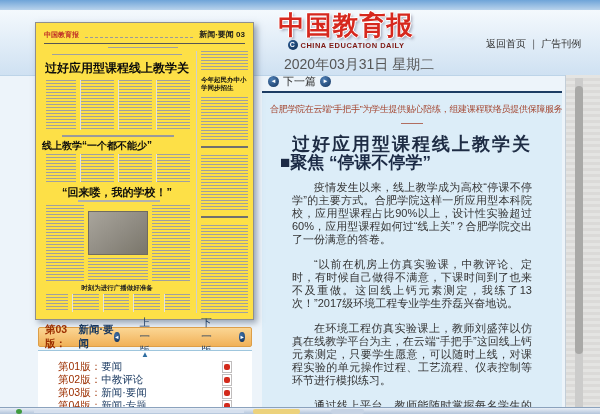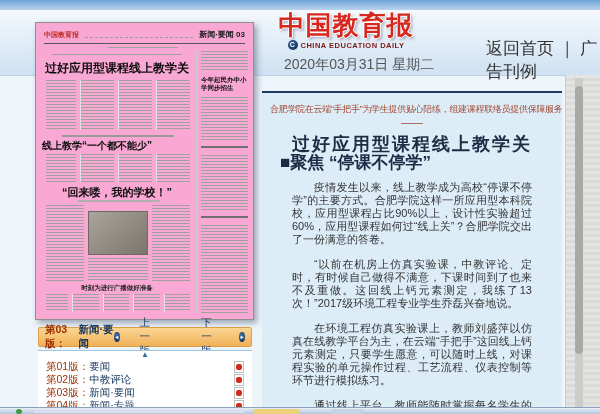--- a/index.html
+++ b/index.html
@@ -7,21 +7,21 @@
   #screen{position:relative;width:600px;height:414px;background:#edf4fa;overflow:hidden;}
 
   
   .top-strip{position:absolute;left:0;top:0;width:600px;height:10px;background:linear-gradient(#6fa4d8,#b9d3ec);}
   .header-band{position:absolute;left:0;top:10px;width:600px;height:65px;background:linear-gradient(#f4f9fd,#cfe1f2);border-bottom:1px solid #bdd4e8;}
   .logo{position:absolute;left:276px;top:11px;width:140px;text-align:center;}
   .logo-cn{font-family:"DejaVu Serif","Liberation Serif",serif;font-size:26px;line-height:28px;font-weight:bold;color:#d6281e;letter-spacing:1px;
     text-shadow:-1px 0 #fff,1px 0 #fff,0 -1px #fff,0 1px #fff,2px 2px 3px rgba(60,60,90,.45);}
   .logo-en{margin-top:1px;display:flex;align-items:center;justify-content:center;gap:3px;font-size:7.5px;font-weight:bold;color:#7e1812;letter-spacing:.5px;}
   .globe-icon{width:10px;height:10px;border-radius:50%;background:radial-gradient(circle at 35% 30%,#2e5e96,#0e2c52);color:#fff;font-size:7px;line-height:10px;text-align:center;display:inline-block;}
-  .header-links{position:absolute;left:486px;top:37px;font-size:17px;color:#333;}
+  .header-links{position:absolute;left:486px;top:37px;font-size:10px;color:#333;}
   .header-links span.link{cursor:pointer;}
   .date{position:absolute;left:284px;top:56px;font-size:14px;color:#555;text-align:right;}
 
   
   .right-margin{position:absolute;left:565px;top:75px;width:35px;height:339px;border-left:1px solid #c3ced8;
     background:repeating-linear-gradient(to bottom,#e4e4e2 0 3px,#dbdad8 3px 6px);}
   .scroll-track{position:absolute;left:575px;top:78px;width:8px;height:336px;background:#cccccb;}
   .scroll-thumb{position:absolute;left:575px;top:86px;width:8px;height:268px;background:#a9a9a7;border-radius:4px;}
 
   
@@ -32,21 +32,21 @@
   .panel-rule{position:absolute;left:262px;top:91px;width:300px;height:2px;background:#1c3c63;}
   .article-panel{position:absolute;left:262px;top:93px;width:300px;height:321px;box-sizing:border-box;background:#dcedf8;padding:10px 18px 0 18px;overflow:hidden;}
   .a-kicker{font-size:9px;line-height:13px;color:#a3452f;text-align:center;white-space:nowrap;margin:0 -10px;letter-spacing:-.3px;}
   .a-dash{font-size:11px;line-height:12px;color:#a3452f;text-align:center;}
   .a-title{margin-top:4px;font-size:18px;line-height:24px;font-weight:bold;color:#1e2c44;text-align:center;letter-spacing:2px;}
   .a-byline{margin-top:6px;margin-bottom:20px;font-size:11px;line-height:13px;color:#444;text-align:center;}
   .a-lead{font-size:17px;line-height:13px;font-weight:bold;color:#1b2a45;margin-bottom:1px;}
   .a-p{font-size:11px;line-height:13px;color:#333;text-indent:2em;margin:12px;text-align:justify;}
 
   
-  .thumb{position:absolute;left:35px;top:22px;width:217px;height:296px;background:#f9a8d4;border:1px solid #8f8f8f;
+  .thumb{position:absolute;left:35px;top:22px;width:217px;height:296px;background:#fde047;border:1px solid #8f8f8f;
     box-shadow:3px 3px 6px rgba(70,85,110,.5);cursor:pointer;}
   .t-mast{position:absolute;left:8px;right:8px;top:4px;height:13px;display:flex;justify-content:space-between;align-items:flex-end;}
   .t-mast-left{font-size:7px;font-weight:bold;color:#c03028;white-space:nowrap;}
   .t-mast-dots{flex:1;margin:0 6px 2px 6px;border-bottom:1px dashed #9a9a9a;height:6px;}
   .t-mast-right{font-size:8px;font-weight:bold;color:#1a1a1a;white-space:nowrap;}
   .t-rule{position:absolute;left:8px;right:8px;top:20px;border-top:1px solid #555;}
   .t-cmini{position:absolute;left:72px;width:70px;top:24px;height:3px;}
   .tl{background:repeating-linear-gradient(to bottom,#a0a0a0 0,#a0a0a0 1px,transparent 1px,transparent 3px);}
   .t-kick1{position:absolute;left:16px;width:130px;top:31px;height:3px;}
   .t-h1{position:absolute;left:6px;width:150px;top:37px;font-size:12px;font-weight:bold;color:#0d0d0d;text-align:center;white-space:nowrap;}
@@ -75,21 +75,21 @@
   .pb-no{color:#9c2f00;font-weight:bold;}
   .pb-label{color:#16365e;font-weight:bold;}
   .pb-right{margin-left:auto;display:flex;align-items:center;gap:20px;color:#16365e;}
   .pb-circle{width:10px;height:10px;border-radius:50%;background:radial-gradient(circle at 35% 30%,#3d6ea6,#122f55);color:#fff;font-size:5.5px;line-height:10px;text-align:center;cursor:pointer;}
   .pb-btn{cursor:pointer;}
   .pb-gap{width:6px;}
 
   
   .list-box{position:absolute;left:38px;top:350px;width:214px;height:57px;box-sizing:border-box;background:#ffffff;border-top:1px solid #9fc6dd;overflow:hidden;}
   .tri-row{height:9px;text-align:center;color:#2e6da0;font-size:8px;line-height:8px;cursor:pointer;}
-  .list-item{height:13px;display:flex;align-items:center;padding:0 8px;font-size:10.5px;cursor:pointer;}
+  .list-item{height:13px;display:flex;align-items:center;padding:0 20px;font-size:10.5px;cursor:pointer;}
   .li-no{color:#9c2f00;}
   .li-label{color:#16365e;}
   .pdf-icon{margin-left:auto;width:8px;height:10px;background:#fff;border:1px solid #c0bdbd;position:relative;display:inline-block;}
   .pdf-icon::after{content:"";position:absolute;left:1px;right:1px;top:2px;bottom:2px;background:#d32a1c;border-radius:35%;}
 
   
   .taskbar{position:absolute;left:0;top:407px;width:600px;height:7px;background:linear-gradient(#e9eff7,#a9bdd6);border-top:1px solid #8ba2bd;z-index:50;}
   .tb-start{position:absolute;left:16px;top:409px;width:6px;height:5px;border-radius:50%;background:#3f9b3f;z-index:51;cursor:pointer;}
   .tb-quick{position:absolute;left:34px;top:410px;width:210px;height:3px;background:#d6e0ee;z-index:51;}
   .tb-win1{position:absolute;left:253px;top:409px;width:47px;height:5px;background:#ecd27c;border-radius:2px;z-index:51;cursor:pointer;}
@@ -116,20 +116,25 @@
     <span>｜</span>
     <span class="link">广告刊例</span>
   </div>
 
   <div class="date">2020年03月31日 星期二</div>
 
   <div class="right-margin"></div>
   <div class="scroll-track"></div>
   <div class="scroll-thumb"></div>
 
+  <div class="article-nav">
+    <span class="nav-circle">◄</span>
+    <span>下一篇</span>
+    <span class="nav-circle">►</span>
+  </div>
 
   <div class="panel-rule"></div>
   <div class="article-panel">
     <div class="a-kicker">合肥学院在云端“手把手”为学生提供贴心陪练，组建课程联络员提供保障服务</div>
     <div class="a-dash">——</div>
     <div class="a-title">过好应用型课程线上教学关</div>
     <div class="a-lead">■聚焦 “停课不停学”</div>
     <p class="a-p">疫情发生以来，线上教学成为高校“停课不停学”的主要方式。合肥学院这样一所应用型本科院校，应用型课程占比90%以上，设计性实验超过60%，应用型课程如何过“线上关”？合肥学院交出了一份满意的答卷。</p>
     <p class="a-p">“以前在机房上仿真实验课，中教评论、定时，有时候自己做得不满意，下课时间到了也来不及重做。这回线上钙元素测定，我练了13次！”2017级环境工程专业学生乔磊兴奋地说。</p>
     <p class="a-p">在环境工程仿真实验课上，教师刘盛萍以仿真在线教学平台为主，在云端“手把手”这回线上钙元素测定，只要学生愿意，可以随时上线，对课程实验的单元操作过程、工艺流程、仪表控制等环节进行模拟练习。</p>

